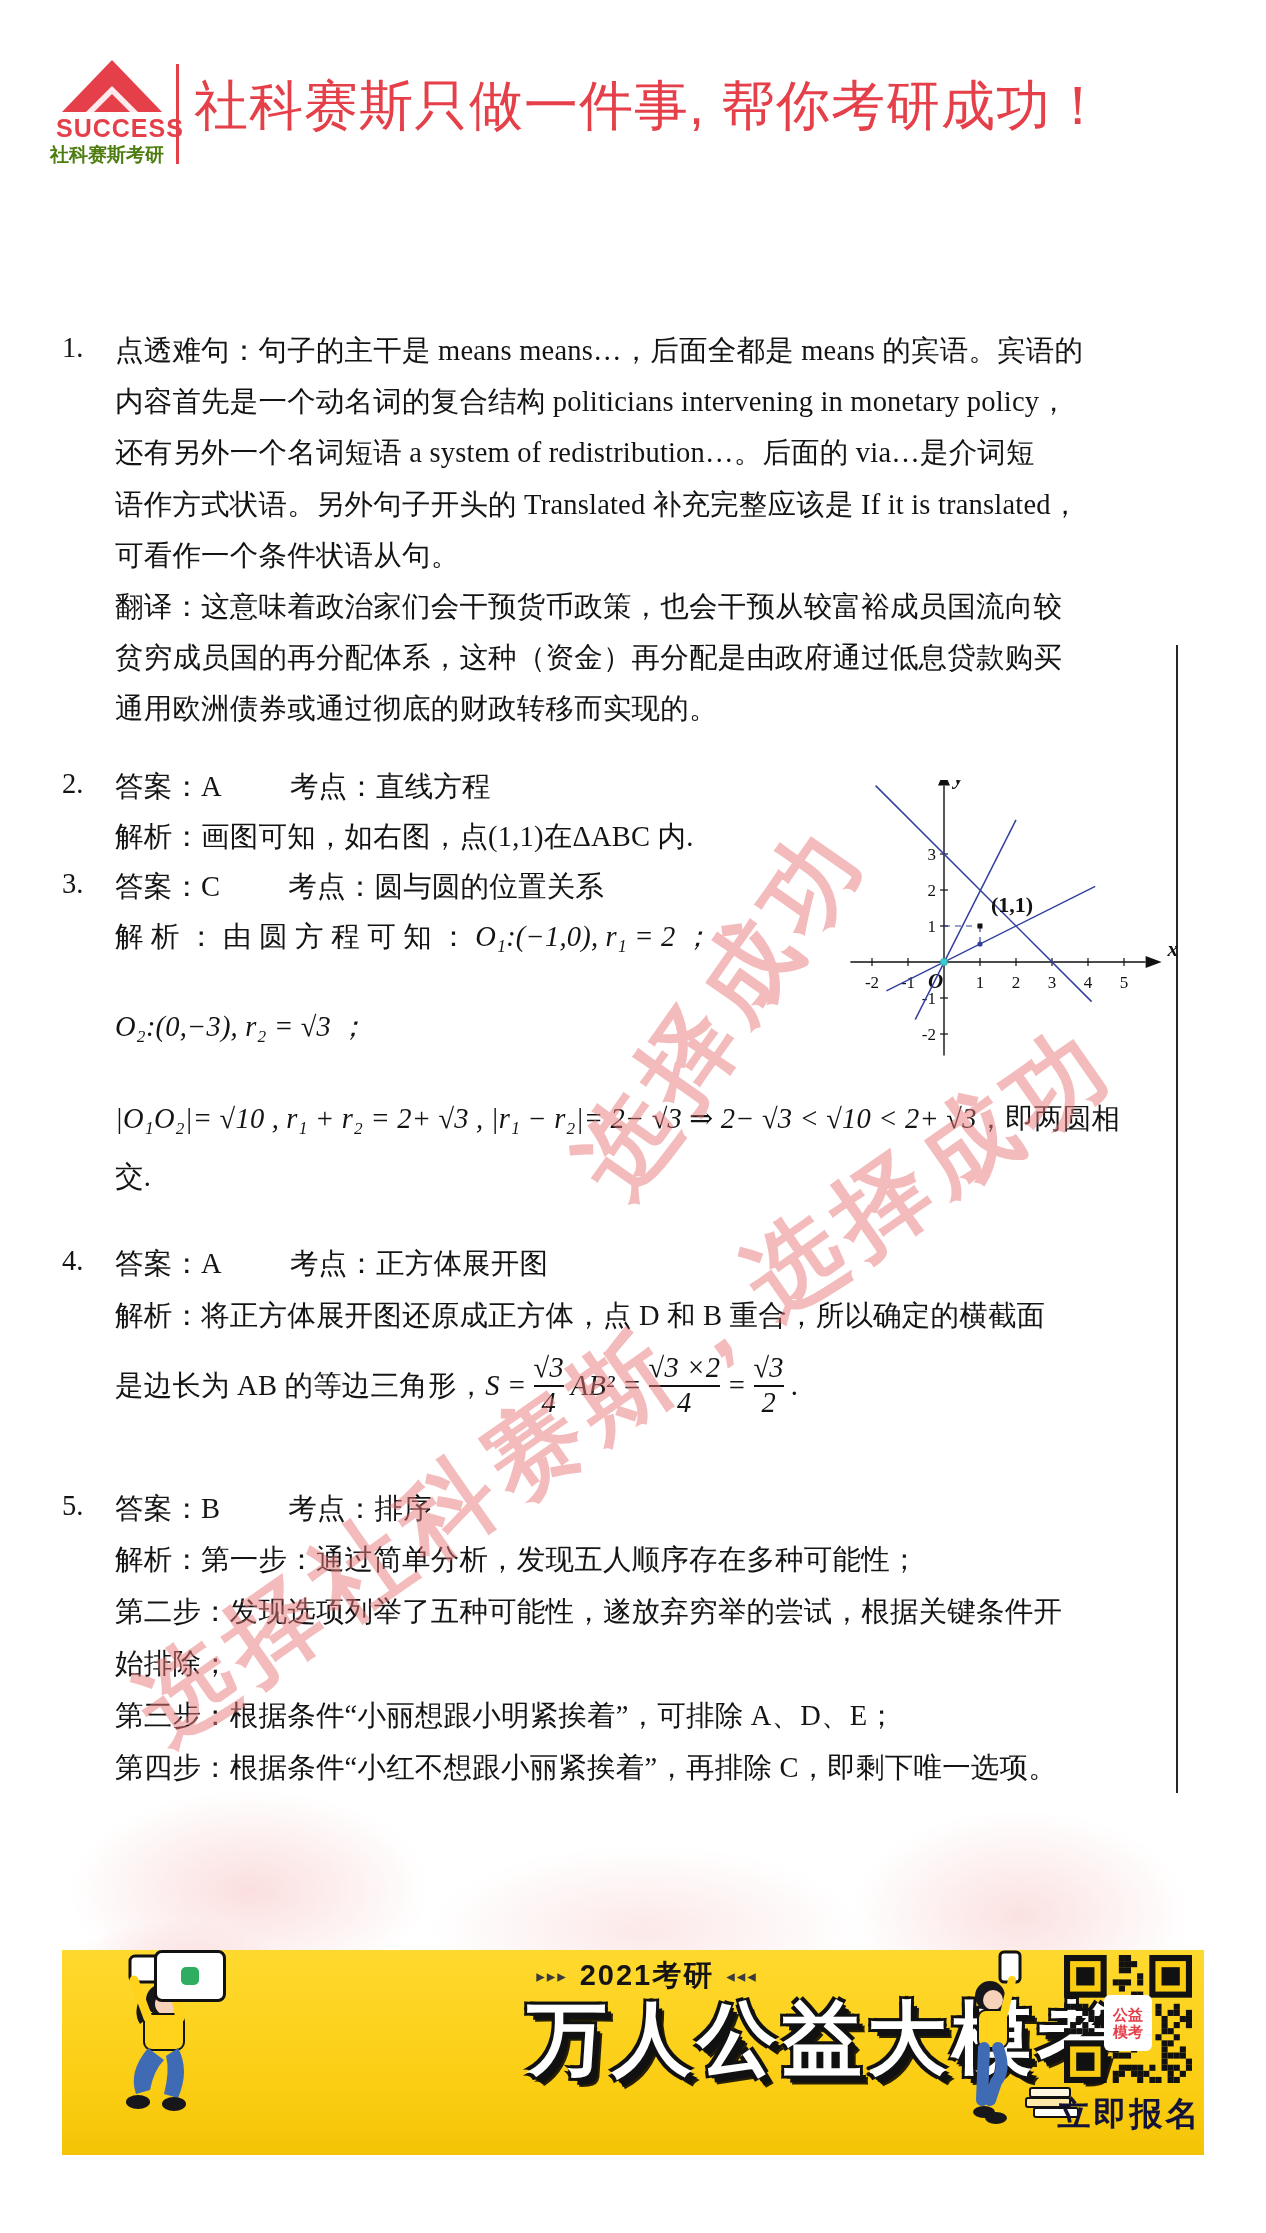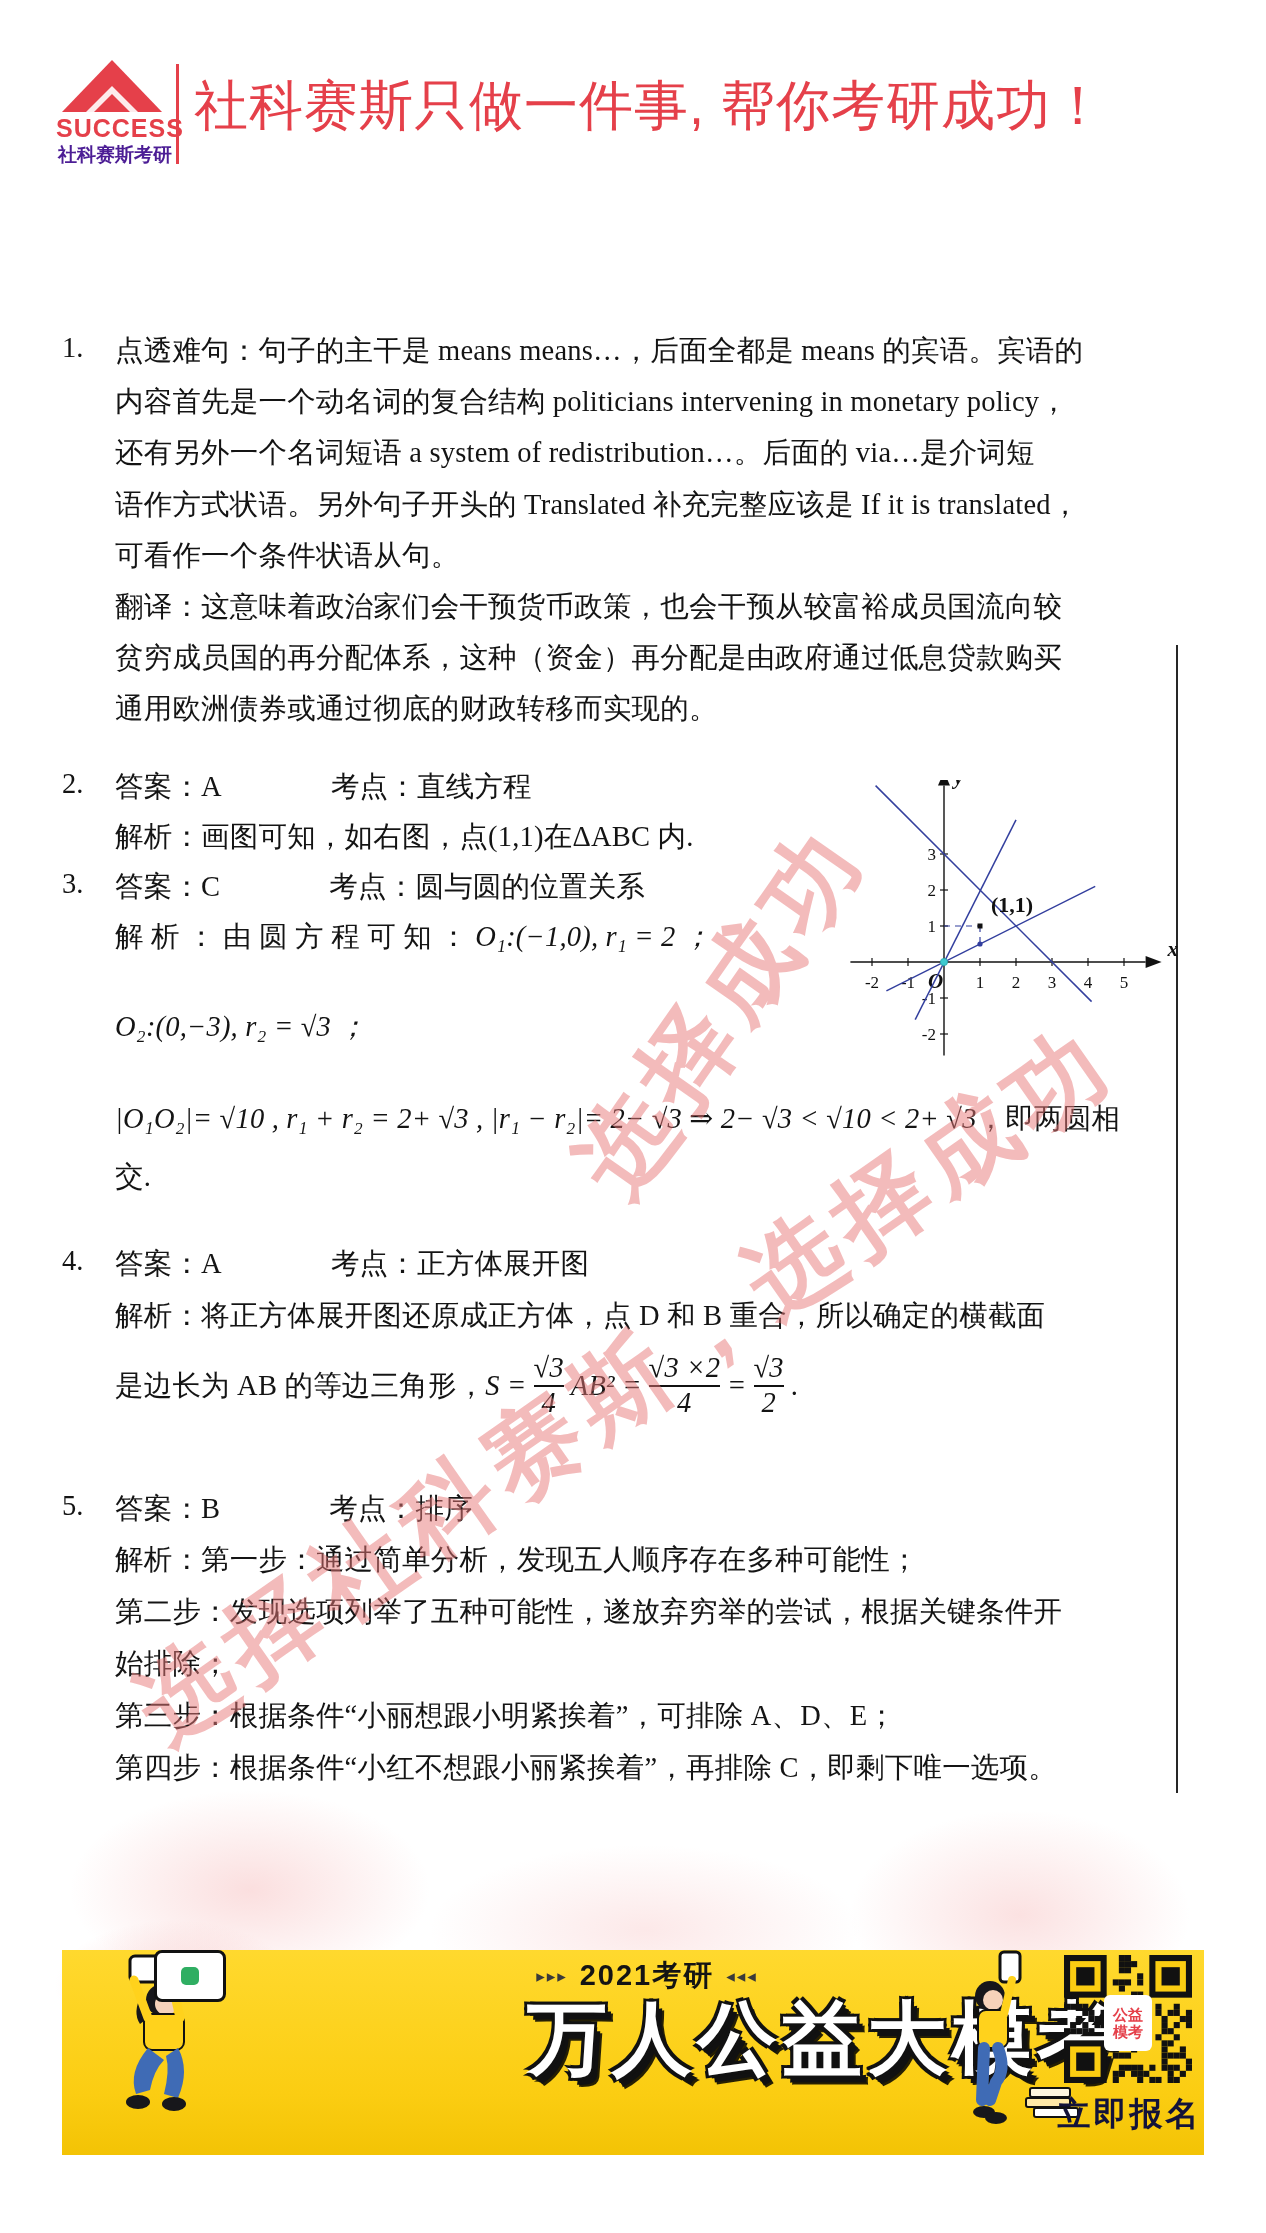--- a/index.html
+++ b/index.html
@@ -3,34 +3,34 @@
 <meta charset="utf-8">
 <style>
   html,body{margin:0;padding:0;background:#888;}
   .page{position:relative;width:1266px;height:2233px;margin:0 auto;background:#ffffff;
         overflow:hidden;font-family:"Liberation Serif","DejaVu Serif",serif;color:#141414;}
   
   .logo-tri{position:absolute;left:62px;top:60px;width:100px;height:52px;}
   .logo-main{position:absolute;left:56px;top:114px;width:110px;text-align:center;
              font-family:"Liberation Sans","DejaVu Sans",sans-serif;font-weight:bold;
              font-size:25px;letter-spacing:1px;color:#e5404a;}
-  .logo-sub{position:absolute;left:50px;top:142px;width:122px;text-align:right;
+  .logo-sub{position:absolute;left:50px;top:142px;width:122px;text-align:left;
             font-family:"Liberation Sans","DejaVu Sans",sans-serif;font-weight:bold;
-            font-size:19px;color:#4c1d95;}
+            font-size:19px;color:#4d7c0f;}
   .logo-div{position:absolute;left:176px;top:64px;width:3px;height:100px;background:#e5404a;}
   .slogan{position:absolute;left:194px;top:70px;width:1020px;
           font-family:"Liberation Sans","DejaVu Sans",sans-serif;font-weight:400;
           font-size:54px;color:#e5404a;letter-spacing:1px;white-space:nowrap;}
   
   .doc-title{position:absolute;left:0;top:246px;width:1266px;text-align:center;font-size:38px;}
   .doc-title .gap{display:inline-block;width:70px;}
   
   .num{position:absolute;left:62px;font-size:28.5px;}
   .ln{position:absolute;left:115px;width:1058px;font-size:28.5px;letter-spacing:.2px;z-index:2;}
-  .ansgap{margin-left:109px;}
+  .ansgap{margin-left:68px;}
   .it{font-style:italic;}
   .frac{display:inline-flex;flex-direction:column;text-align:center;vertical-align:middle;
         margin:0 7px;font-style:italic;line-height:1.15;}
   .frac .den{border-top:2px solid #111;}
   .formula-row{display:flex;align-items:center;}
   
   .figure{position:absolute;left:842px;top:780px;z-index:2;}
   
   .vline{position:absolute;left:1176px;top:645px;width:2px;height:1148px;background:#262626;z-index:1;}
   

